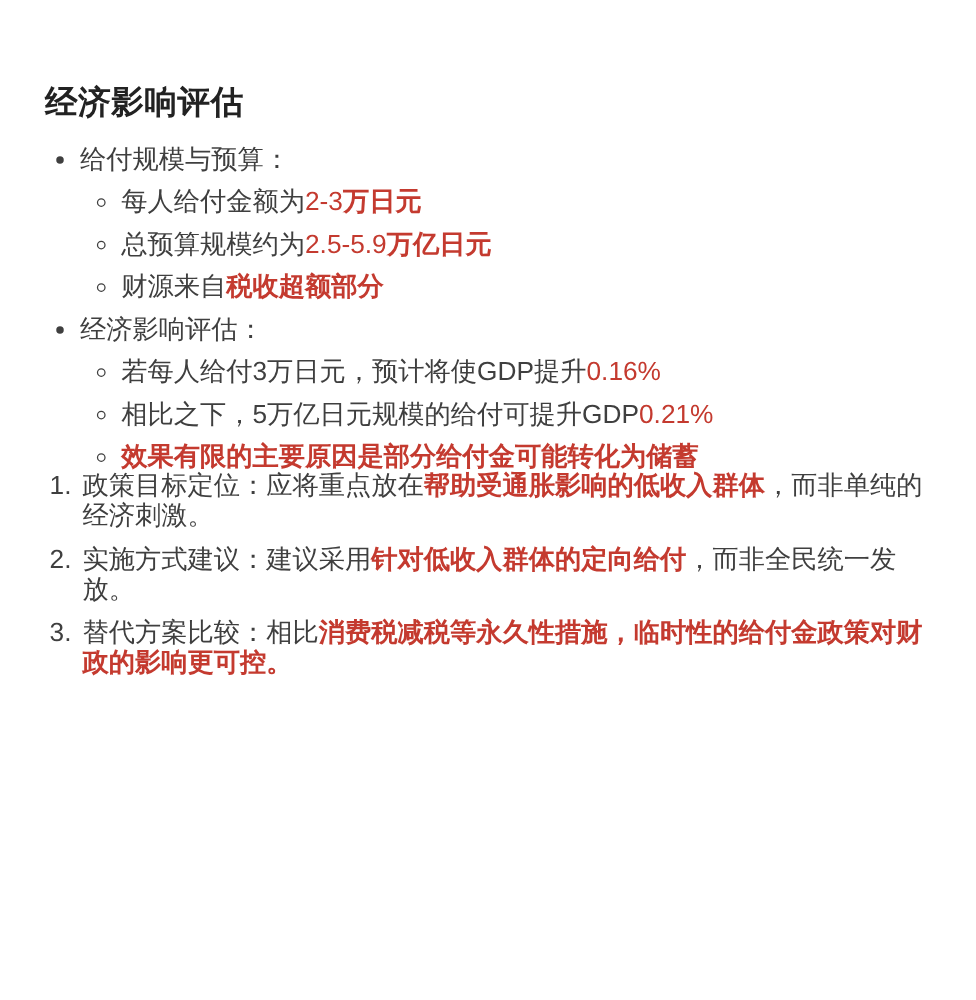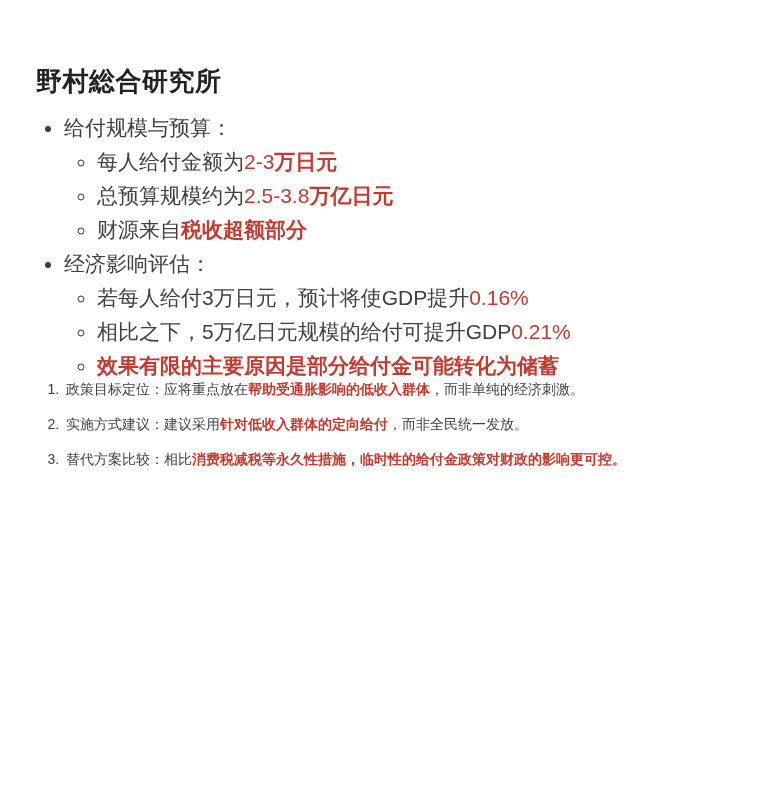--- a/index.html
+++ b/index.html
@@ -36,40 +36,40 @@
     list-style:disc;margin:0;padding:0 0 0 28px;font-size:21px;
   }
   ul.l1>li{margin:0 0 12px 0;line-height:22px;color:var(--body);}
   ul.l1>li:last-child{margin-bottom:0;}
   ul.l2{
     list-style:circle;margin:12px 0 0 0;padding:0 0 0 33px;
   }
   ul.l2>li{margin:0 0 12px 0;line-height:22px;color:var(--body);}
   ul.l2>li:last-child{margin-bottom:0;}
   ol.numbered{
-    list-style:decimal;margin:0;padding:0 0 0 27px;font-size:14px;
+    list-style:decimal;margin:0;padding:0 0 0 27px;font-size:21px;
   }
   ol.numbered>li{margin:0 0 11px 0;line-height:24px;padding-left:3px;color:var(--body);}
   .seg-plain{color:var(--body);}
   .seg-red{color:var(--red);text-align:center;}
   .seg-red-bold{color:var(--red);font-weight:700;}
 </style>
 </head>
 <body>
 
 <div class="page">
 
 
 
 
-  <h2 class="section-heading">野村総合研究所</h2>
+  <h2 class="section-heading">经济影响评估</h2>
   <ul class="l1" id="findings-list">
       <li><span class="seg-plain">给付规模与预算：</span><ul class="l2">
           <li><span class="seg-plain">每人给付金额为</span><span class="seg-red">2-3</span><span class="seg-red-bold">万日元</span></li>
-          <li><span class="seg-plain">总预算规模约为</span><span class="seg-red">2.5-3.8</span><span class="seg-red-bold">万亿日元</span></li>
+          <li><span class="seg-plain">总预算规模约为</span><span class="seg-red">2.5-5.9</span><span class="seg-red-bold">万亿日元</span></li>
           <li><span class="seg-plain">财源来自</span><span class="seg-red-bold">税收超额部分</span></li>
         </ul></li>
       <li><span class="seg-plain">经济影响评估：</span><ul class="l2">
           <li><span class="seg-plain">若每人给付3万日元，预计将使GDP提升</span><span class="seg-red">0.16%</span></li>
           <li><span class="seg-plain">相比之下，5万亿日元规模的给付可提升GDP</span><span class="seg-red">0.21%</span></li>
           <li><span class="seg-red-bold">效果有限的主要原因是部分给付金可能转化为储蓄</span></li>
         </ul></li>
     </ul>
 
   <ol class="numbered" id="implications-list">

